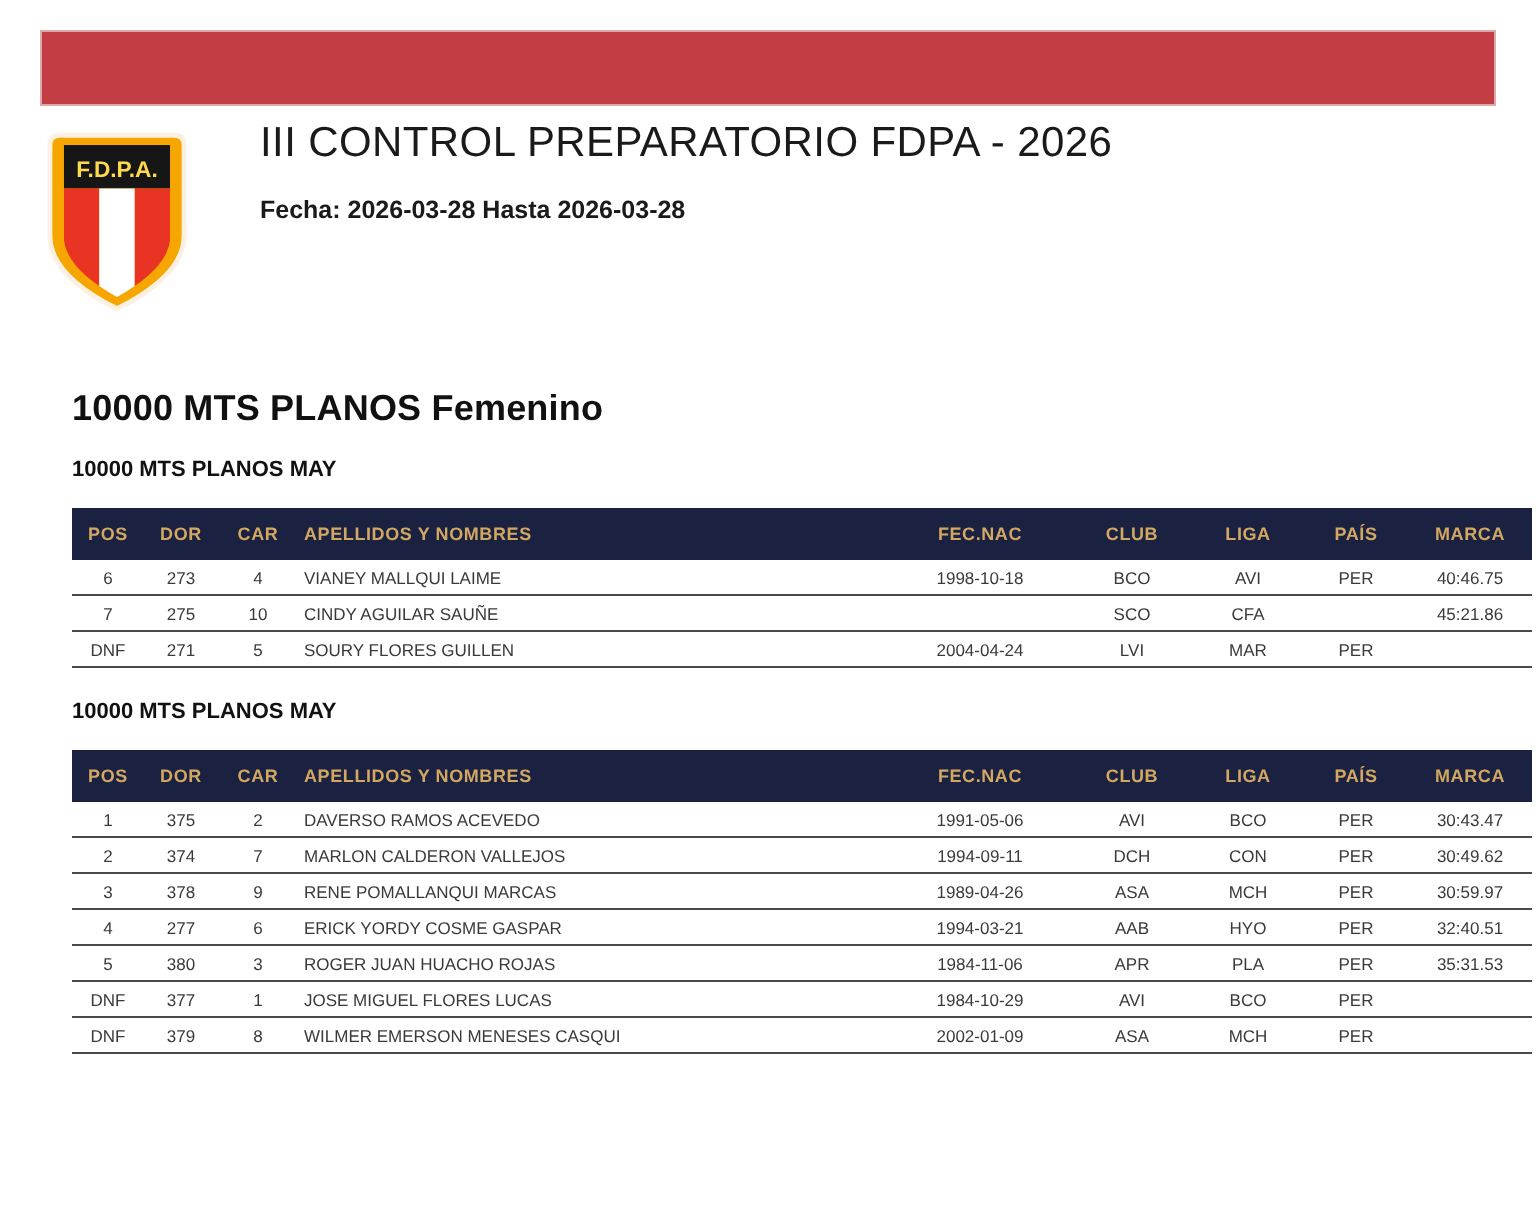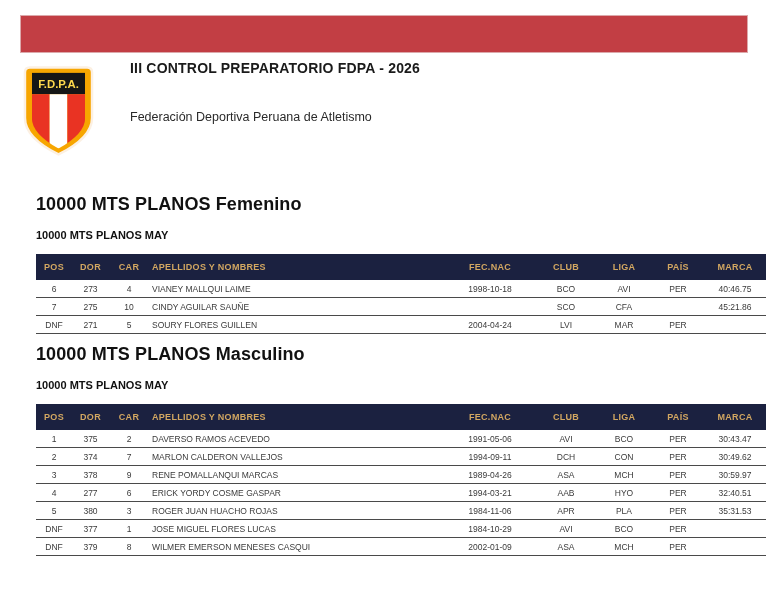--- a/index.html
+++ b/index.html
@@ -9,21 +9,21 @@
     background:#ffffff;
     font-family:"Liberation Sans", sans-serif;
     color:#222;
     overflow:hidden;
   }
   .banner{
     position:absolute;left:20px;top:15px;width:726px;height:36px;
     border:1px solid #dca9ab;
   }
   .logo{position:absolute;left:22px;top:64px;width:73px;height:94px;text-align:center;}
-  .hdr-title{position:absolute;left:130px;top:60px;font-size:14px;font-weight:bold;color:#1a1a1a;letter-spacing:.2px;}
+  .hdr-title{position:absolute;left:130px;top:60px;font-size:21px;font-weight:normal;color:#1a1a1a;letter-spacing:.2px;}
   .hdr-fecha{position:absolute;left:130px;top:98px;font-size:12.5px;font-weight:bold;color:#1a1a1a;}
   .hdr-fed{position:absolute;left:130px;top:110px;font-size:12.5px;color:#2a2a2a;}
   .hdr-res{position:absolute;left:130px;top:127px;font-size:14px;font-weight:bold;color:#1a1a1a;}
   .sections{position:absolute;left:20px;top:196px;width:730px;}
   .section{margin:0 0 12px 16px;}
   .section h2{margin:0;font-size:18px;line-height:17px;font-weight:bold;color:#111;letter-spacing:.1px;}
   .section .sub{margin:17px 0 0 0;font-size:11px;line-height:11px;font-weight:bold;color:#111;}
   table.results{
     margin-top:13px;border-collapse:collapse;table-layout:fixed;width:730px;
   }
@@ -60,21 +60,21 @@
         <rect x="10" y="8" width="54" height="22" fill="#161616"></rect>
         <rect x="10" y="30" width="18" height="56" fill="#e93323"></rect>
         <rect x="28" y="30" width="18" height="56" fill="#ffffff"></rect>
         <rect x="46" y="30" width="18" height="56" fill="#e93323"></rect>
       </g>
       <text x="37" y="24" text-anchor="middle" font-family="Liberation Sans, sans-serif" font-size="11.5" font-weight="bold" fill="#ffd94d">F.D.P.A.</text>
     </svg>
   </div>
 
   <div class="hdr-title">III CONTROL PREPARATORIO FDPA - 2026</div>
-  <div class="hdr-fed">Federación Deportiva Peruana de Atletismo</div>
+  <div class="hdr-fecha">Fecha: 2026-03-28 Hasta 2026-03-28</div>
 
   <div class="sections">
     <div class="section">
       <h2>10000 MTS PLANOS Femenino</h2>
       <div class="sub">10000 MTS PLANOS MAY</div>
       <table class="results">
         <colgroup>
           <col class="c-pos">
             <col class="c-dor">
             <col class="c-car">
@@ -130,21 +130,20 @@
               <td>LVI</td>
               <td>MAR</td>
               <td>PER</td>
               <td></td>
             </tr>
           </tbody>
       </table>
     </div>
 
     <div class="section">
-      <h2>10000 MTS PLANOS Masculino</h2>
       <div class="sub">10000 MTS PLANOS MAY</div>
       <table class="results">
         <colgroup>
           <col class="c-pos">
             <col class="c-dor">
             <col class="c-car">
             <col class="c-nom">
           <col class="c-fec">
             <col class="c-clb">
             <col class="c-lga">

